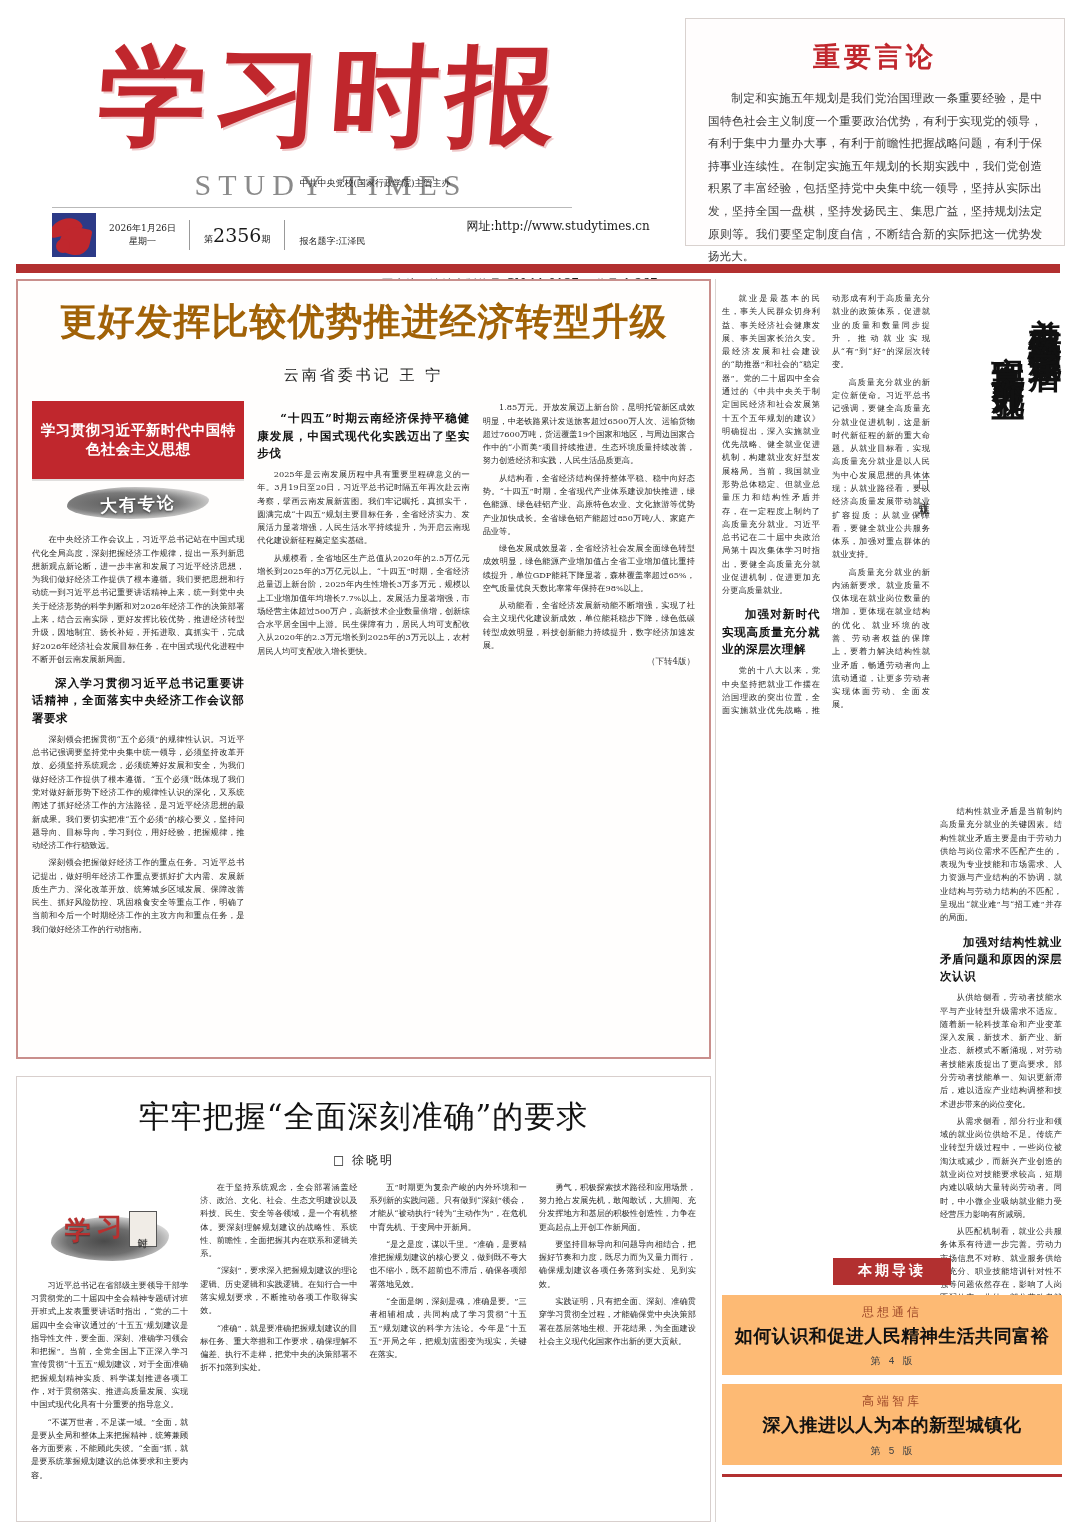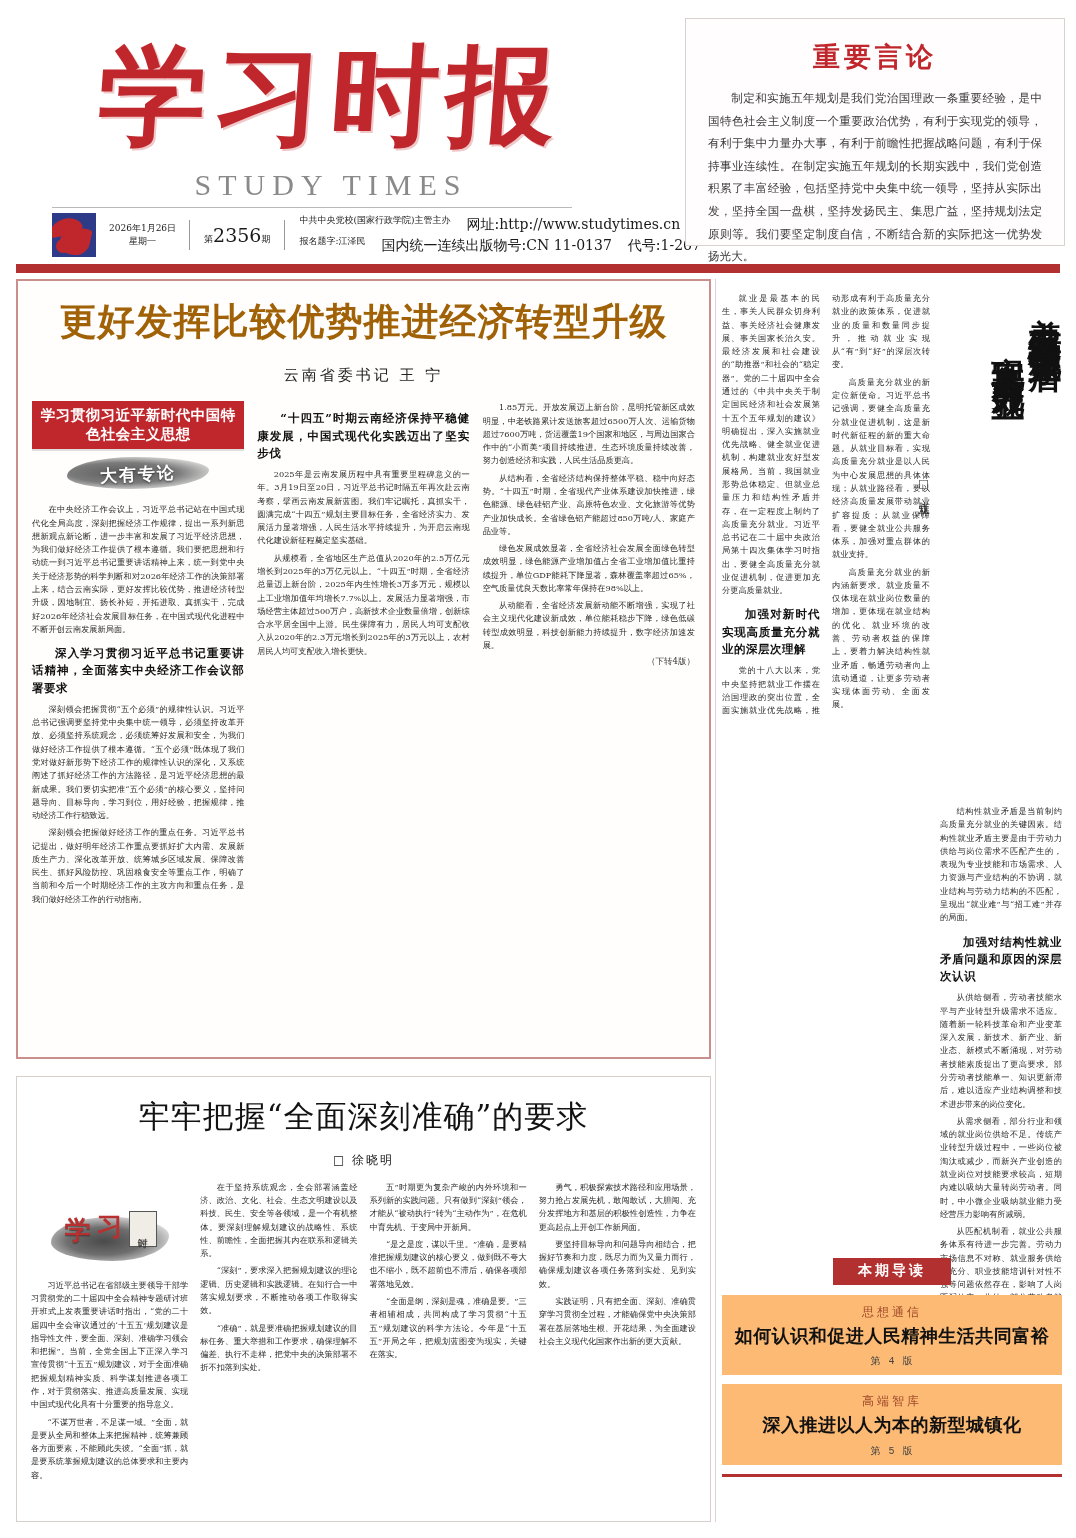--- a/index.html
+++ b/index.html
@@ -59,21 +59,21 @@
   .mast-logo .dot {
     position:absolute; left:4px; top:26px; width:14px; height:14px;
     background:#c0272d; border-radius:50%;
   }
   .mast-date { font-size:9px; line-height:1.45; text-align:center; flex:0 0 auto; padding:0 5px; }
   .mast-sep { width:1px; height:30px; background:#999; flex:0 0 auto; }
   .mast-issue { font-size:9px; flex:0 0 auto; padding:0 6px; white-space:nowrap; }
   .mast-issue b { font-size:19px; font-weight:normal; }
   .mast-pub { font-size:9px; line-height:1.5; flex:1 1 auto; padding-left:6px; }
   .mast-pub .row { display:flex; gap:16px; white-space:nowrap; }
-  .mast-pub .small { font-size:14px; }
+  .mast-pub .small { font-size:12px;margin-top:40px; }
 
   
   .quote-box {
     position:absolute; right:11px; top:18px; width:380px; height:228px;
     border:1px solid #d9d2cf; background:#fffdfd;
     padding:14px 22px 10px 22px;
   }
   .quote-title {
     text-align:center; font-size:27px; font-weight:bold; color:#c0272d;
     letter-spacing:4px; margin:6px 0 12px 0;
@@ -99,21 +99,21 @@
   }
   .lead-byline {
     text-align:center; font-size:15px; margin:22px 0 16px 0; letter-spacing:3px; color:#222;
   }
   .lead-cols { display:flex; gap:13px; }
   .lead-col { flex:1 1 0; }
 
   .redbanner {
     background:#c0272d; color:#fff; text-align:center;
     font-size:14.5px; font-weight:bold; letter-spacing:.5px;
-    padding:5px 2px; margin-bottom:4px;
+    padding:20px 2px; margin-bottom:4px;
     font-family:Liberation Sans, sans-serif;
     box-shadow: 0 2px 0 rgba(0,0,0,.12);
   }
   .inkstamp {
     position:relative; height:42px; margin:0 auto 8px auto; width:150px;
     display:flex; align-items:center; justify-content:center;
   }
   .inkstamp .blot {
     position:absolute; left:4px; top:4px; width:142px; height:32px;
     background:radial-gradient(ellipse at 40% 50%, #5c5c5c 0%, #7a7a7a 45%, rgba(140,140,140,.25) 80%, rgba(255,255,255,0) 100%);

